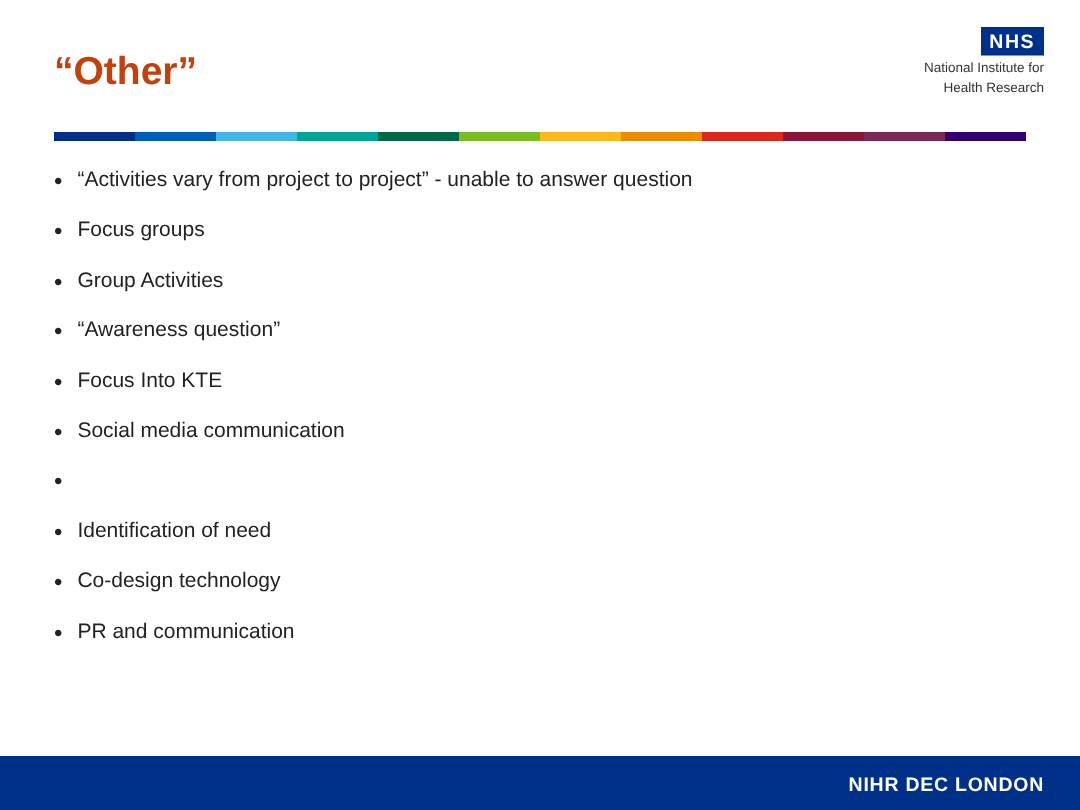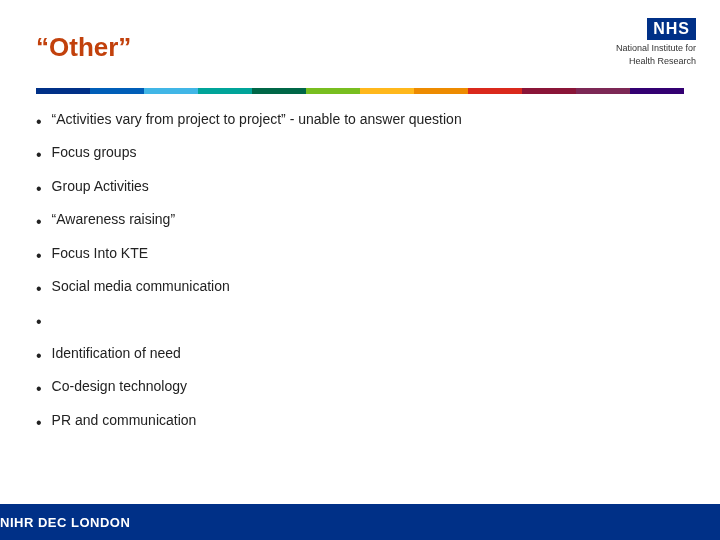--- a/index.html
+++ b/index.html
@@ -24,21 +24,21 @@
     .nhs-logo {
       position: absolute;
       top: 18px;
       right: 24px;
       text-align: right;
     }
 
     .nhs-badge {
       background: #003087;
       color: white;
-      font-size: 16px;
+      font-size: 13px;
       font-weight: bold;
       padding: 2px 6px;
       display: inline-block;
       margin-bottom: 2px;
       letter-spacing: 1px;
     }
 
     .nhs-subtitle {
       font-size: 9px;
       color: #333;
@@ -101,21 +101,21 @@
     
     .footer {
       position: absolute;
       bottom: 0;
       left: 0;
       right: 0;
       height: 36px;
       background: #003087;
       display: flex;
       align-items: center;
-      justify-content: flex-start;
+      justify-content: flex-end;
       padding-right: 24px;
     }
 
     .footer-text {
       color: #ffffff;
       font-size: 13px;
       font-weight: bold;
       letter-spacing: 0.5px;
     }
   </style>
@@ -157,21 +157,21 @@
       <div class="bullet-item">
         <span class="bullet-dot">•</span>
         <span class="bullet-text"> Focus groups</span>
       </div>
       <div class="bullet-item">
         <span class="bullet-dot">•</span>
         <span class="bullet-text">Group Activities</span>
       </div>
       <div class="bullet-item">
         <span class="bullet-dot">•</span>
-        <span class="bullet-text">“Awareness raising”</span>
+        <span class="bullet-text">“Awareness question”</span>
       </div>
       <div class="bullet-item">
         <span class="bullet-dot">•</span>
         <span class="bullet-text">Focus Into KTE</span>
       </div>
       <div class="bullet-item">
         <span class="bullet-dot">•</span>
         <span class="bullet-text">Social media communication</span>
       </div>
       <div class="bullet-item">

